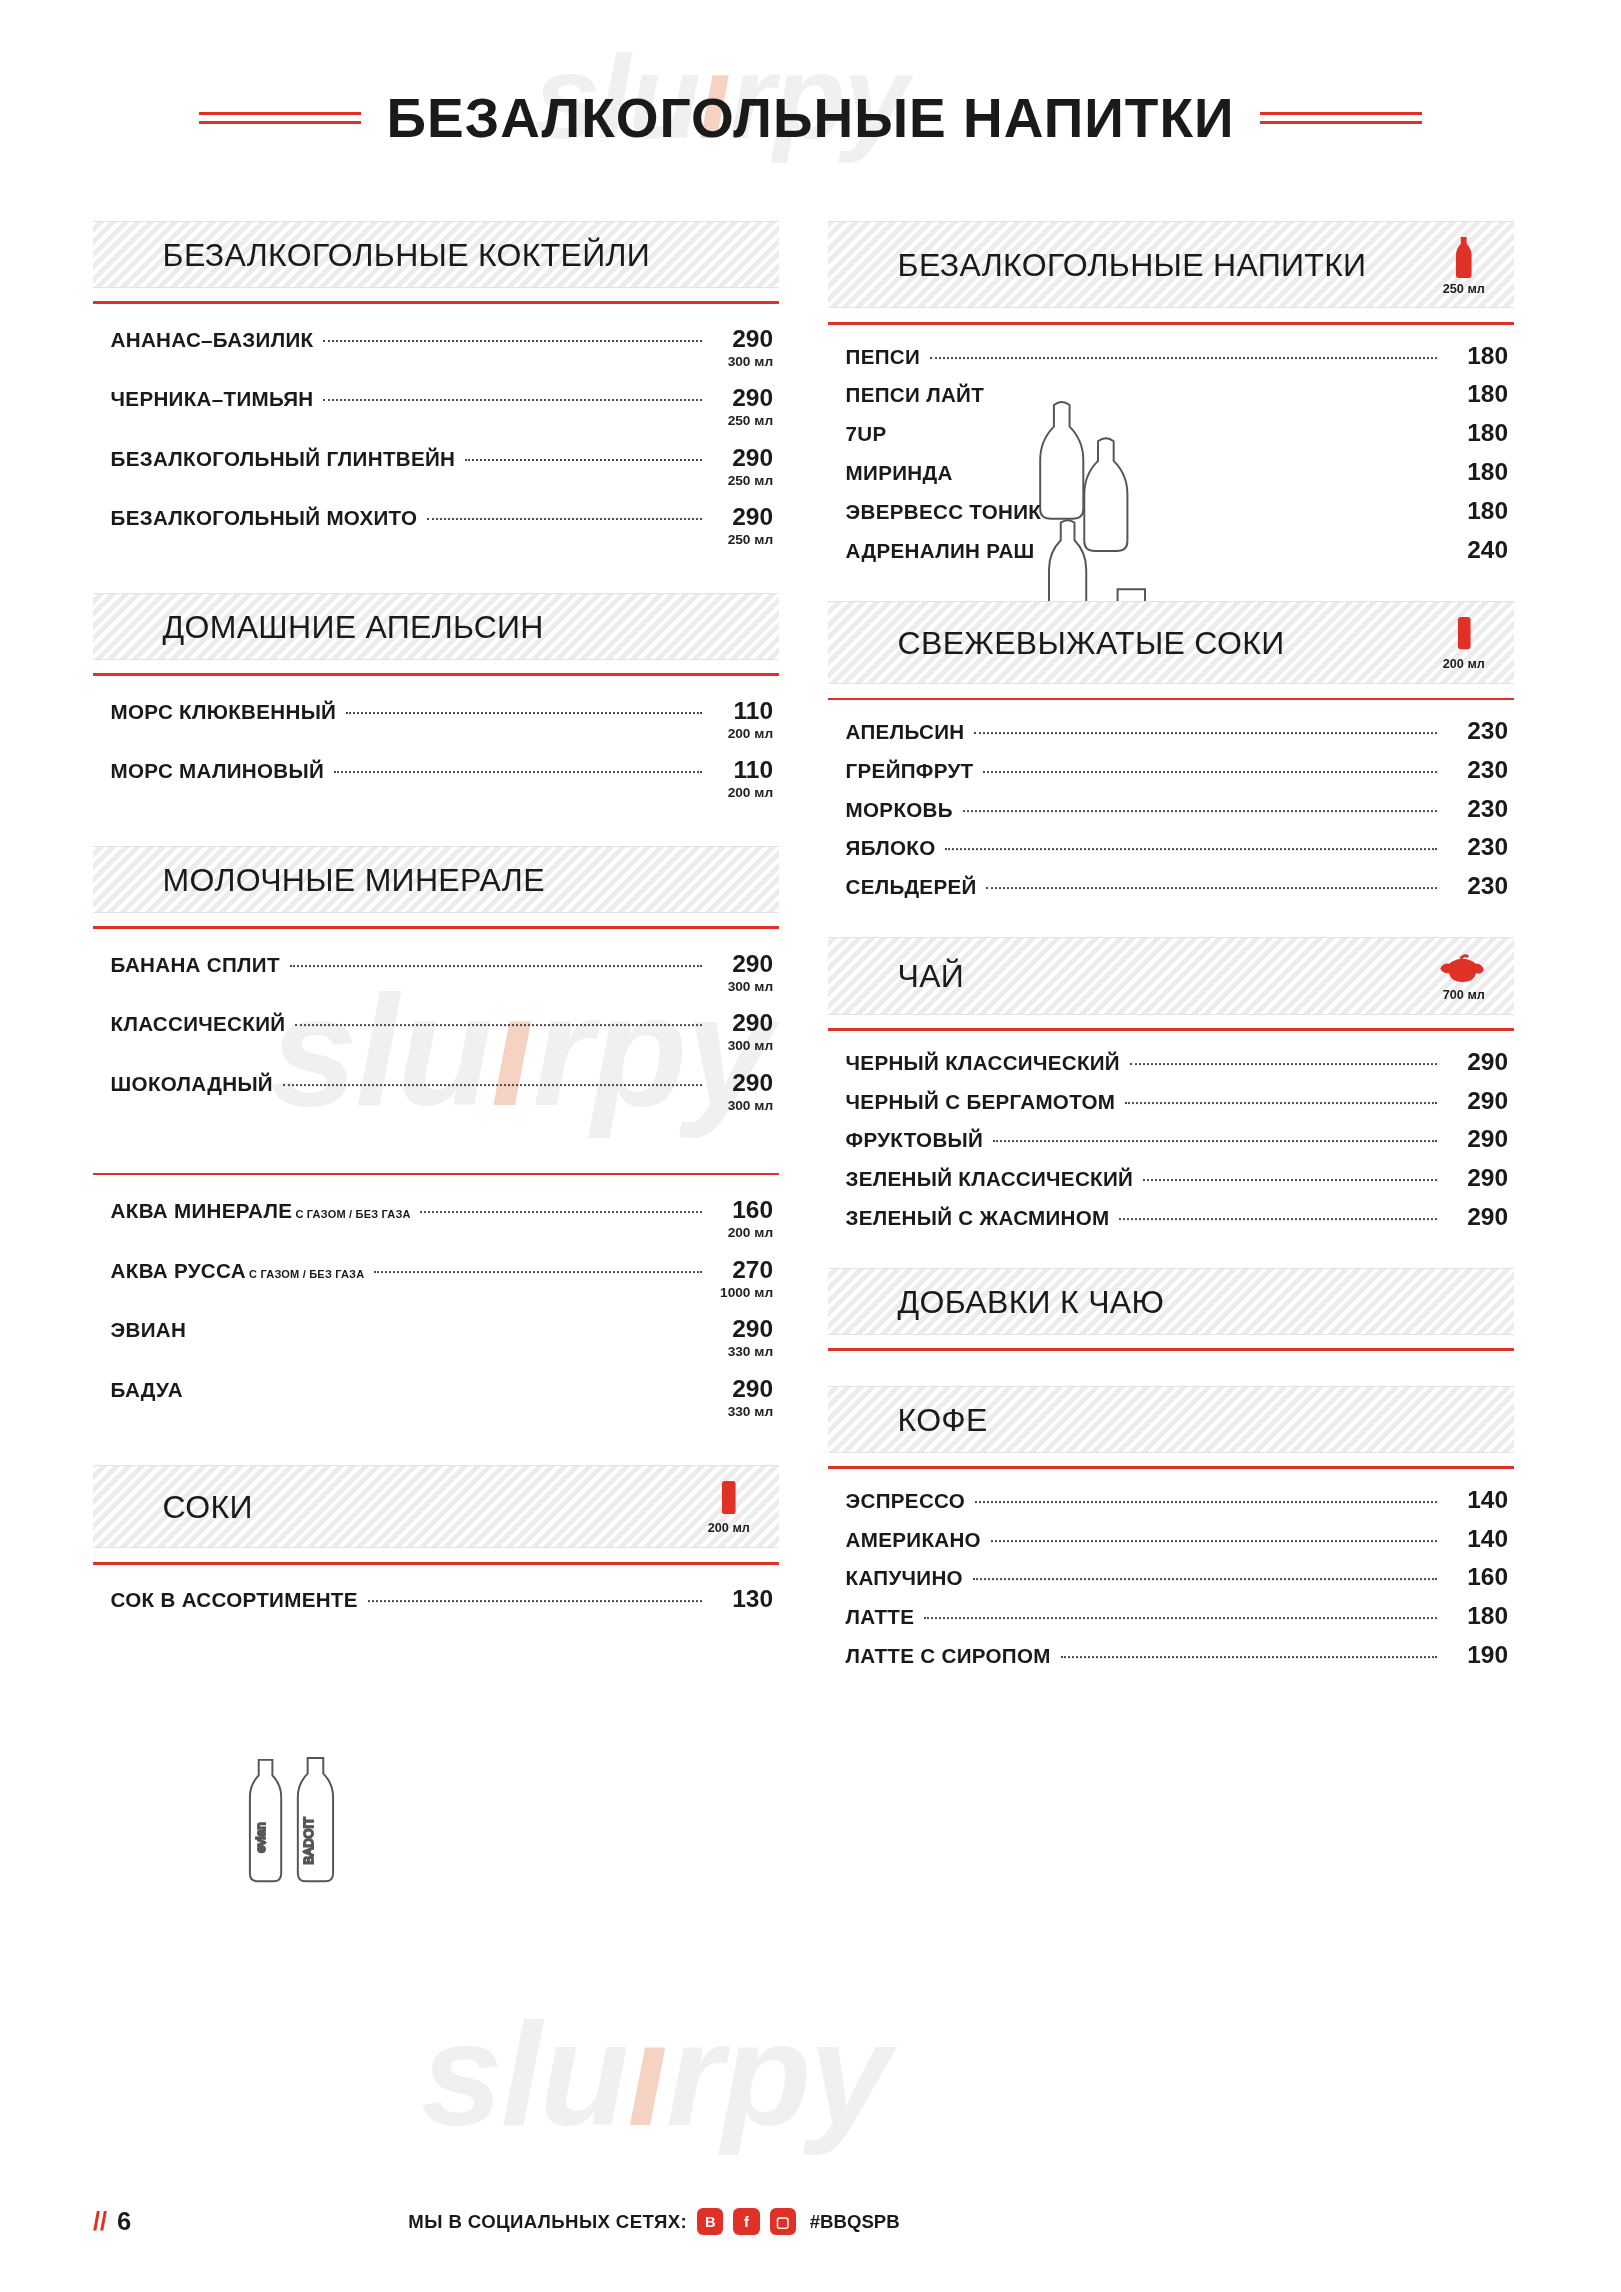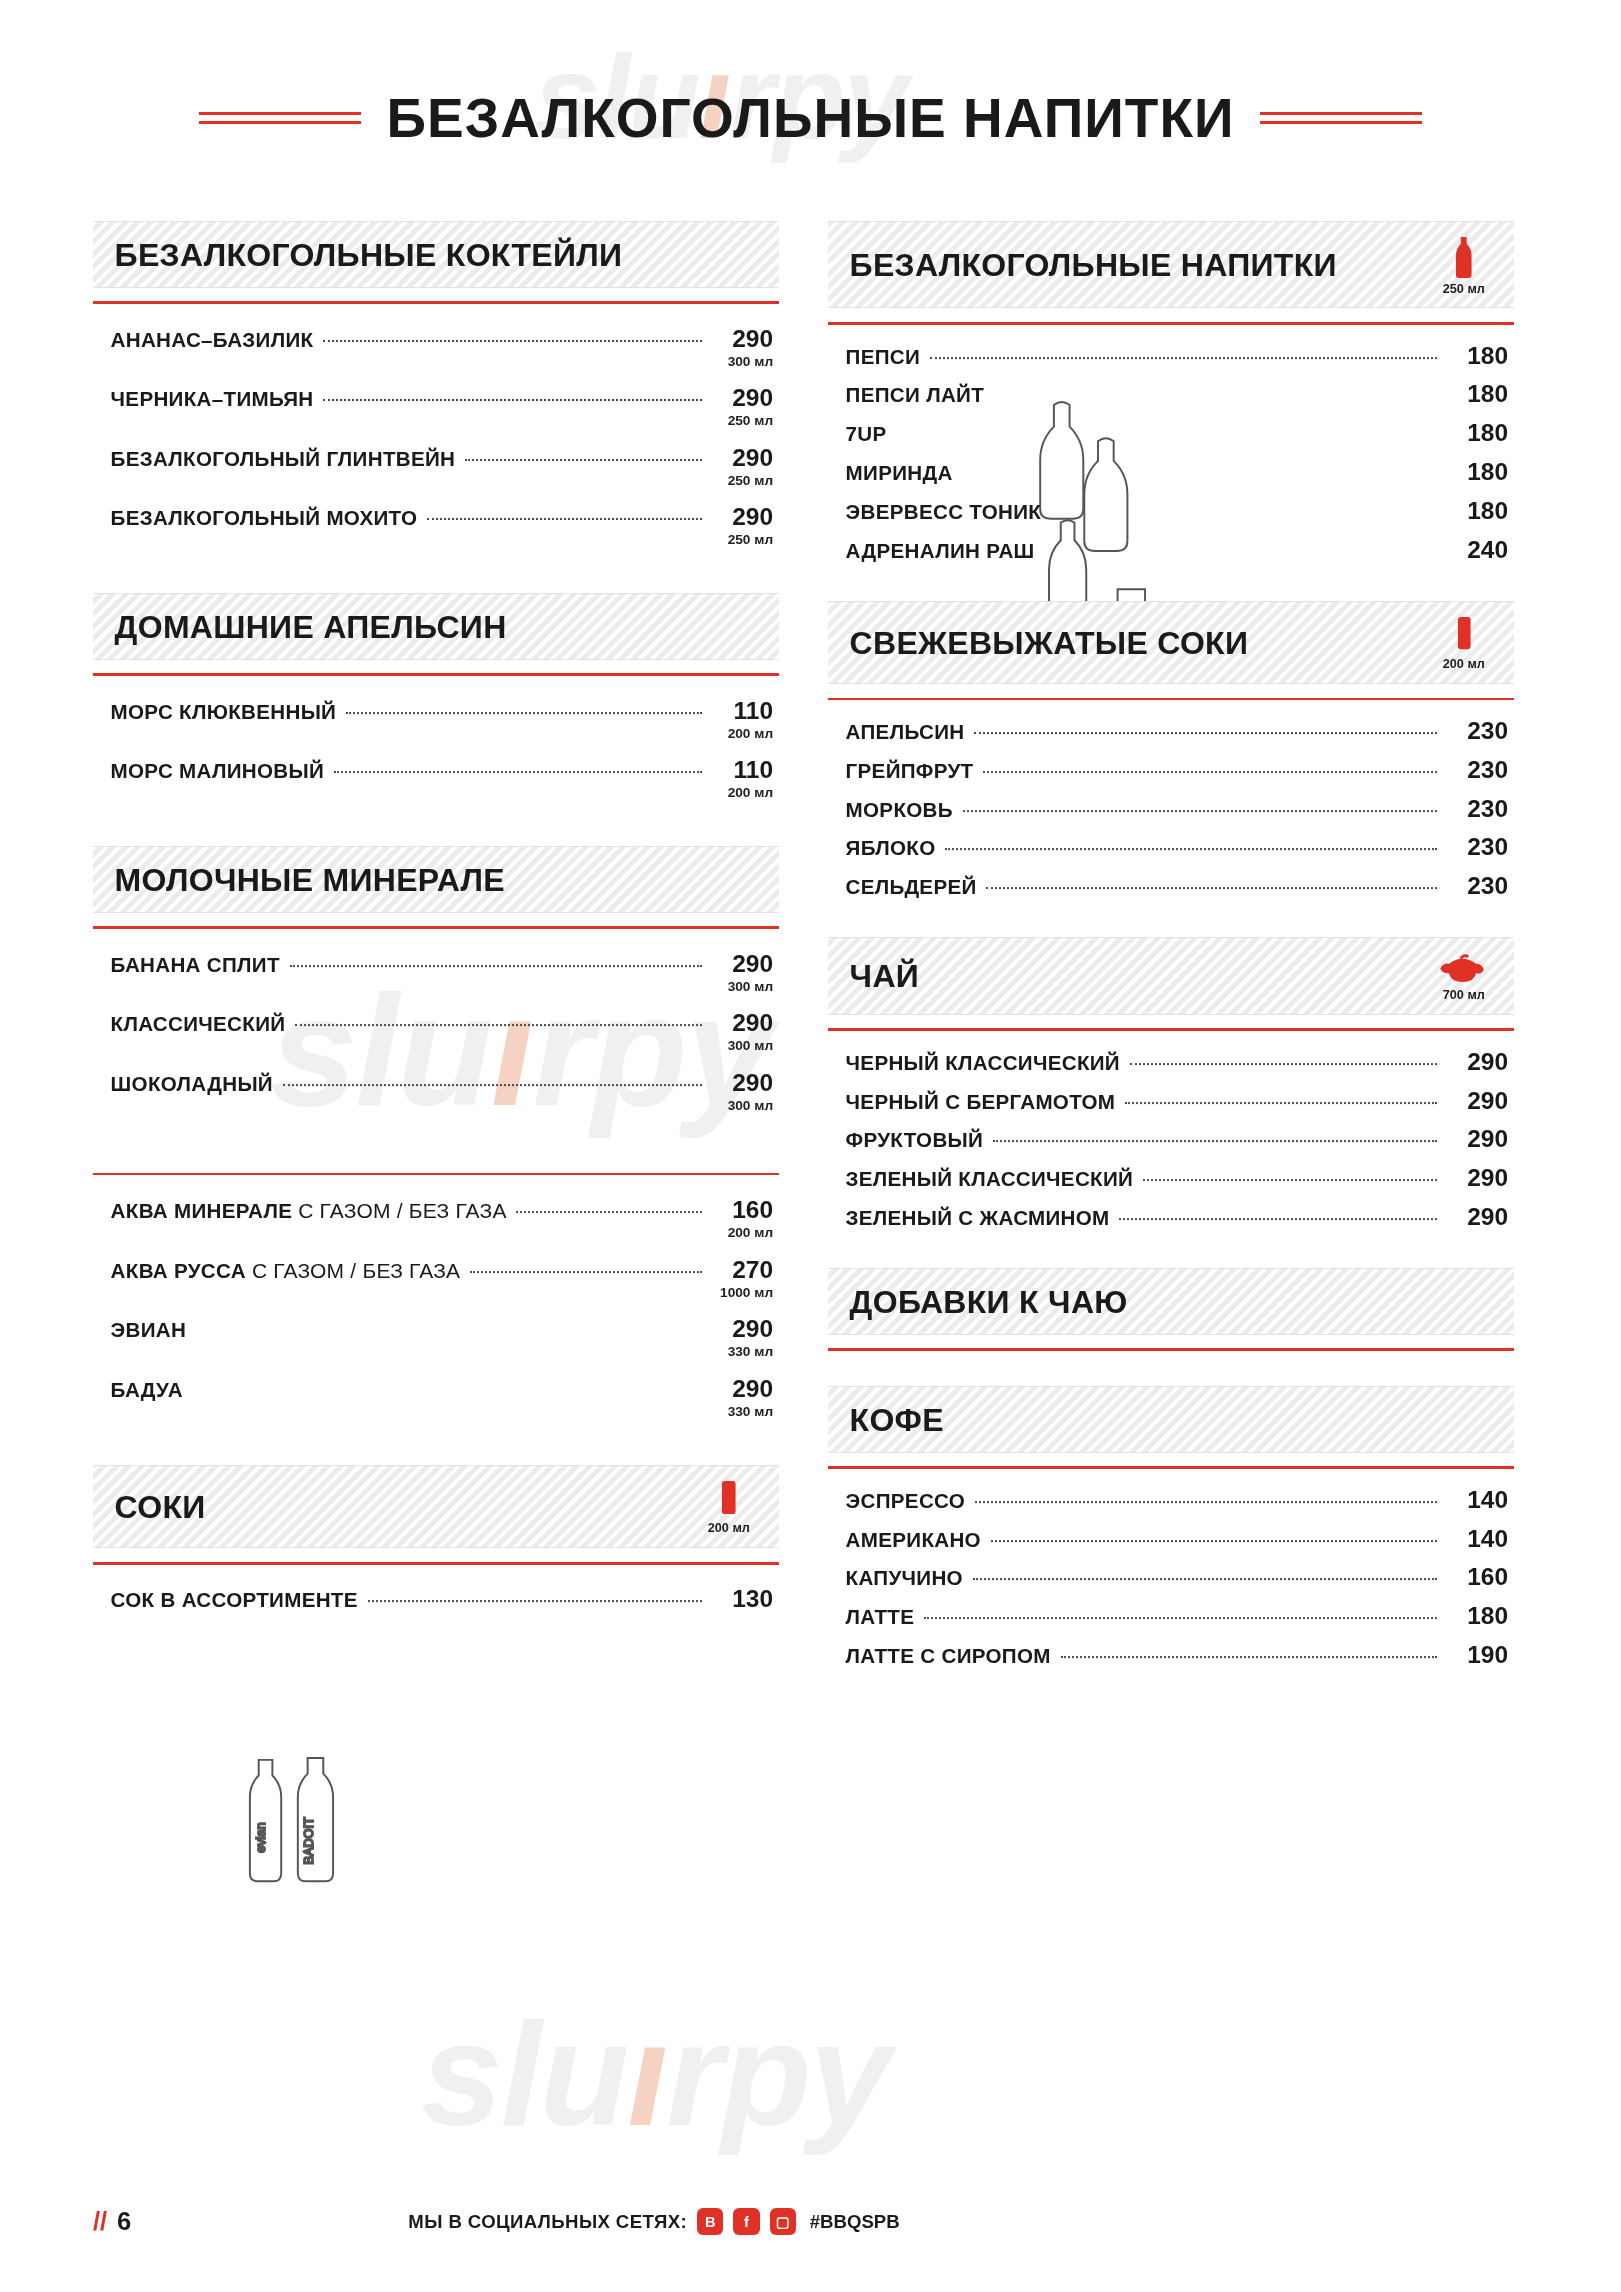--- a/index.html
+++ b/index.html
@@ -68,23 +68,24 @@
     background: repeating-linear-gradient(-45deg,
         #ffffff 0px, #ffffff 3.9px, #ececec 3.9px, #ececec 8.8px);
     border-top: 1px solid #e2e2e2;
     border-bottom: 1px solid #e2e2e2;
     padding: 13.7px 15.7px 11.8px 21.6px;
     display: flex; align-items: center; justify-content: space-between;
     min-height: 63px;
   }
   .band h2 {
     font-size: 32px;
-    font-weight: 700;
+    font-weight: 400;
     line-height: 1.22;
     letter-spacing: 0.3px;
+    margin-left: 48px;
   }
   .band .vol-icon {
     display: flex; flex-direction: column; align-items: center;
     min-width: 69px;
   }
   .band .vol-icon .vtxt {
     font-size: 12.7px; font-weight: 700; color: #222; margin-top: 2.9px;
   }
   .red-rule { height: 2.9px; background: #e03127; margin-top: 13.7px; }
 
@@ -92,21 +93,21 @@
   .items { margin-top: 7.8px; padding: 0 5.9px 0 17.6px; }
   .item { padding: 12.7px 0 2.9px 0; }
   .item-line {
     display: flex; align-items: baseline; width: 100%;
   }
   .item-name {
     font-size: 20.6px; font-weight: 700; letter-spacing: 0.3px;
     white-space: nowrap;
   }
   .item-name .sub {
-    font-weight: 400; font-size: 21px; letter-spacing: 0.2px; text-align: center;
+    font-weight: 700; font-size: 11px; letter-spacing: 0.2px; text-align: center;
   }
   .dots {
     flex: 1 1 auto; margin: 0 9.8px;
     border-bottom: 2.9px dotted #4a4a4a;
     transform: translateY(-4.9px);
     min-width: 17.6px;
   }
   .price {
     font-size: 24.5px; font-weight: 800; white-space: nowrap;
     min-width: 61px; text-align: right;

